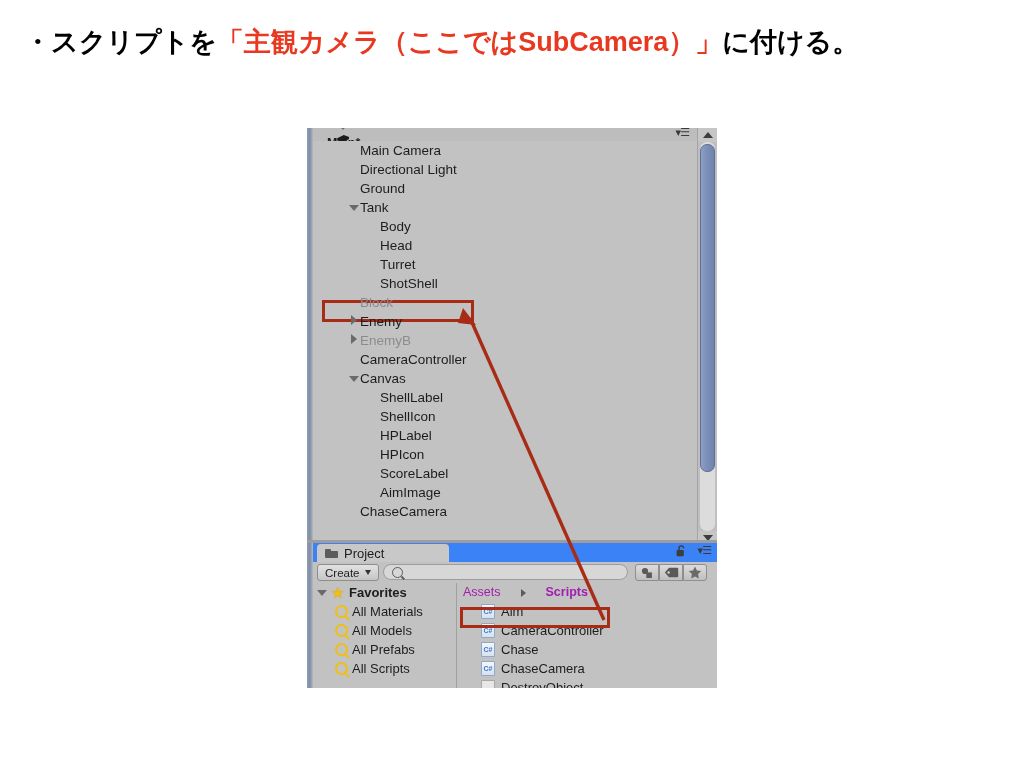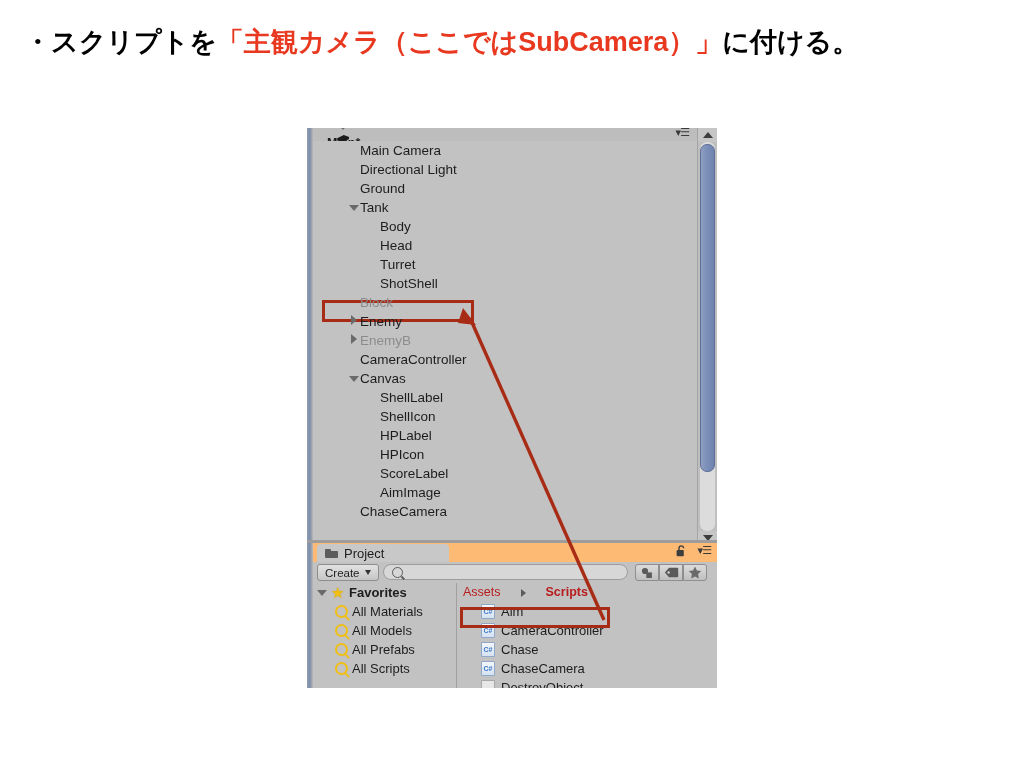--- a/index.html
+++ b/index.html
@@ -134,21 +134,21 @@
   #project-window{
     position:absolute;left:0;top:415px;width:410px;height:145px;
     background:#c2c2c2;overflow:hidden;
   }
   #project-left-edge{
     position:absolute;left:0;top:0;width:6px;height:145px;
     background:linear-gradient(to right,#8e9cb4 0%,#7f8ea8 50%,#b9b9b9 100%);
   }
   #project-tabbar{
     position:absolute;left:6px;top:0;width:404px;height:19px;
-    background:#fdba74;
+    background:#3b82f6;
   }
   #project-tab{
     position:absolute;left:4px;top:1px;height:18px;width:132px;
     background:#c8c8c8;border-top-left-radius:4px;border-top-right-radius:4px;
     display:flex;align-items:center;gap:5px;padding-left:8px;box-sizing:border-box;
     font-size:13px;color:#1d1d1d;
   }
   .folder-ico{
     width:14px;height:11px;position:relative;display:inline-block;
   }
@@ -232,21 +232,21 @@
     display:flex;align-items:center;gap:4px;padding-left:22px;
   }
   .mag-y{
     width:9px;height:9px;border:2px solid #f0bf14;border-radius:50%;position:relative;display:inline-block;flex:0 0 auto;
   }
   .mag-y:after{
     content:"";position:absolute;right:-4px;bottom:-3px;width:6px;height:2px;
     background:#f0bf14;transform:rotate(45deg);
   }
   #breadcrumb{
-    height:19px;line-height:19px;font-size:12.5px;color:#b91c1c;
+    height:19px;line-height:19px;font-size:12.5px;color:#a21caf;
     display:flex;align-items:center;gap:20px;padding-left:6px;
   }
   #breadcrumb .sep{width:0;height:0;border-top:4px solid transparent;border-bottom:4px solid transparent;border-left:5px solid #5a5a5a;}
   #breadcrumb .cur{font-weight:bold;}
   .asset-row{
     height:19px;line-height:19px;font-size:13px;color:#1d1d1d;
     display:flex;align-items:center;gap:6px;padding-left:24px;
   }
   .cs-ico{
     width:12px;height:13px;background:linear-gradient(to bottom,#f4f7fb,#d6e2f2);

